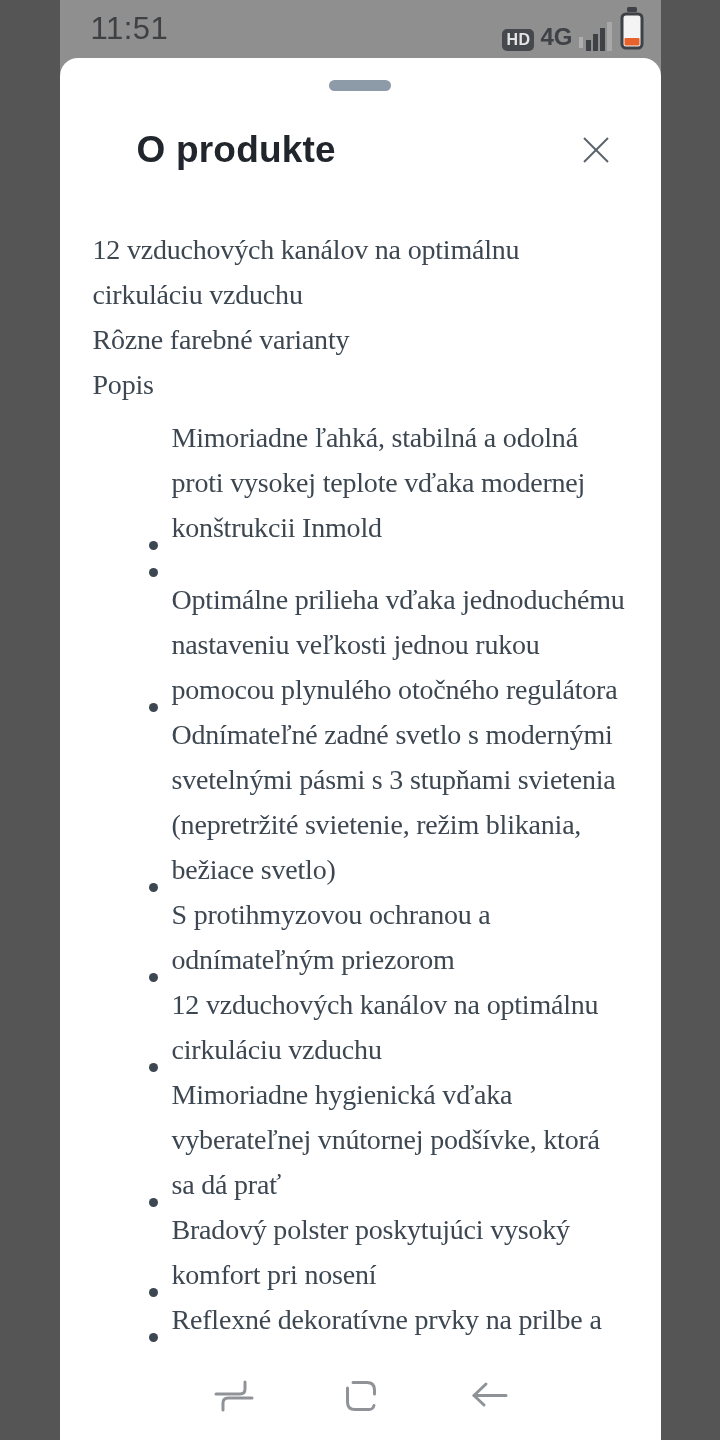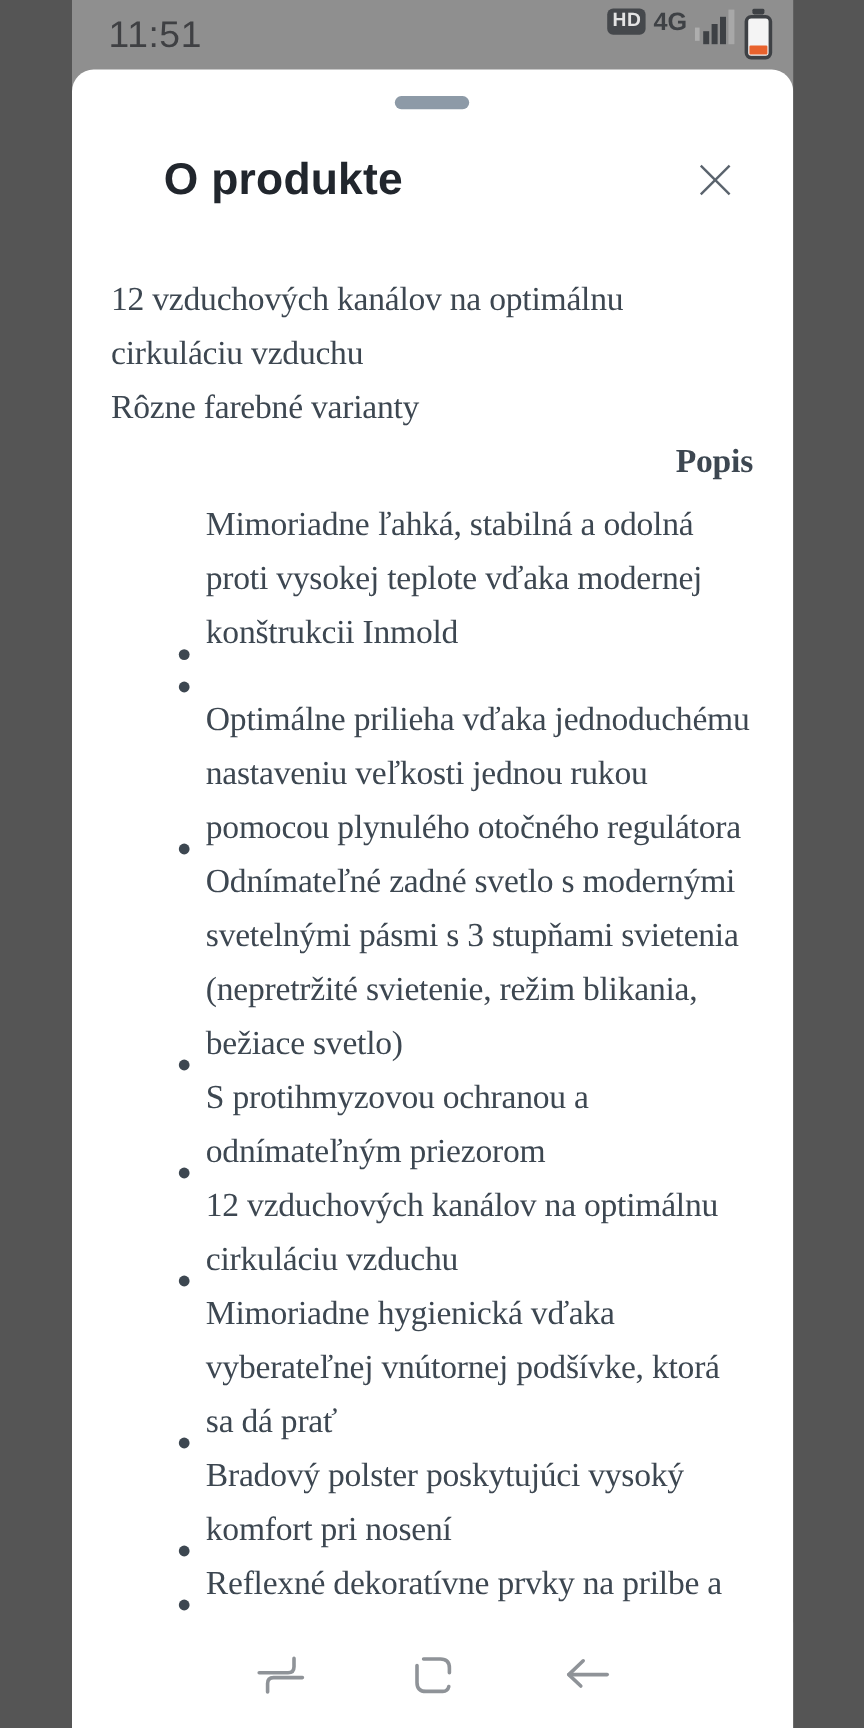--- a/index.html
+++ b/index.html
@@ -18,41 +18,41 @@
     background:var(--scrim-background);overflow:hidden;
     font-family:"Liberation Sans",sans-serif;
   }
   
   .statusbar{
     position:absolute;top:0;left:0;right:0;height:58px;
     display:flex;align-items:center;justify-content:space-between;
     padding:0 16px 0 31px;box-sizing:border-box;
   }
   .time{font-size:31px;color:#3f4043;letter-spacing:.5px;}
-  .status-icons{display:flex;align-items:flex-start;gap:6px;}
+  .status-icons{display:flex;align-items:flex-end;gap:6px;}
   .hd-badge{
     background:#45484c;color:#e3e3e3;font-size:16px;font-weight:bold;
     border-radius:5px;padding:3px 4px;line-height:1;letter-spacing:.5px;
   }
-  .net-label{font-size:21px;color:var(--status-icon);font-weight:bold;letter-spacing:0;}
+  .net-label{font-size:24px;color:var(--status-icon);font-weight:bold;letter-spacing:0;}
   
   .sheet{
     position:absolute;top:58px;left:0;right:0;bottom:0;
     background:var(--sheet-background);
     border-radius:18px 18px 0 0;
     padding:0 33px;box-sizing:border-box;overflow:hidden;
   }
   .handle{width:62px;height:11px;border-radius:6px;background:var(--drag-handle);margin:22px auto 0;}
   .sheet-header{display:flex;align-items:center;justify-content:space-between;margin-top:38px;margin-left:44px;}
   .sheet-title{margin:0;font-size:37px;font-weight:bold;color:var(--title-text);letter-spacing:.2px;}
   .close-btn{background:none;border:none;padding:0;margin-right:16px;cursor:pointer;line-height:0;}
   
   .content{margin-top:56px;font-family:"Liberation Serif",serif;color:var(--body-text);}
   .content p{margin:0;font-size:28px;line-height:45px;letter-spacing:-.2px;}
-  .content p.bold{font-weight:bold;text-align:right;}
+  .content p.bold{font-weight:normal;}
   .desc-list{margin:8px 0 0;padding:0;list-style:none;}
   .desc-list li{display:flex;align-items:flex-end;}
   .dot{flex:0 0 auto;width:9px;height:9px;border-radius:50%;background:var(--body-text);margin:18px 14px 0 56px;}
   .li-text{font-size:28px;line-height:45px;letter-spacing:-.2px;}
   
   .navbar{
     position:absolute;left:0;right:0;bottom:0;height:88px;
     background:#ffffff;display:flex;align-items:center;justify-content:space-between;
     padding:0 152px;box-sizing:border-box;z-index:5;
   }

